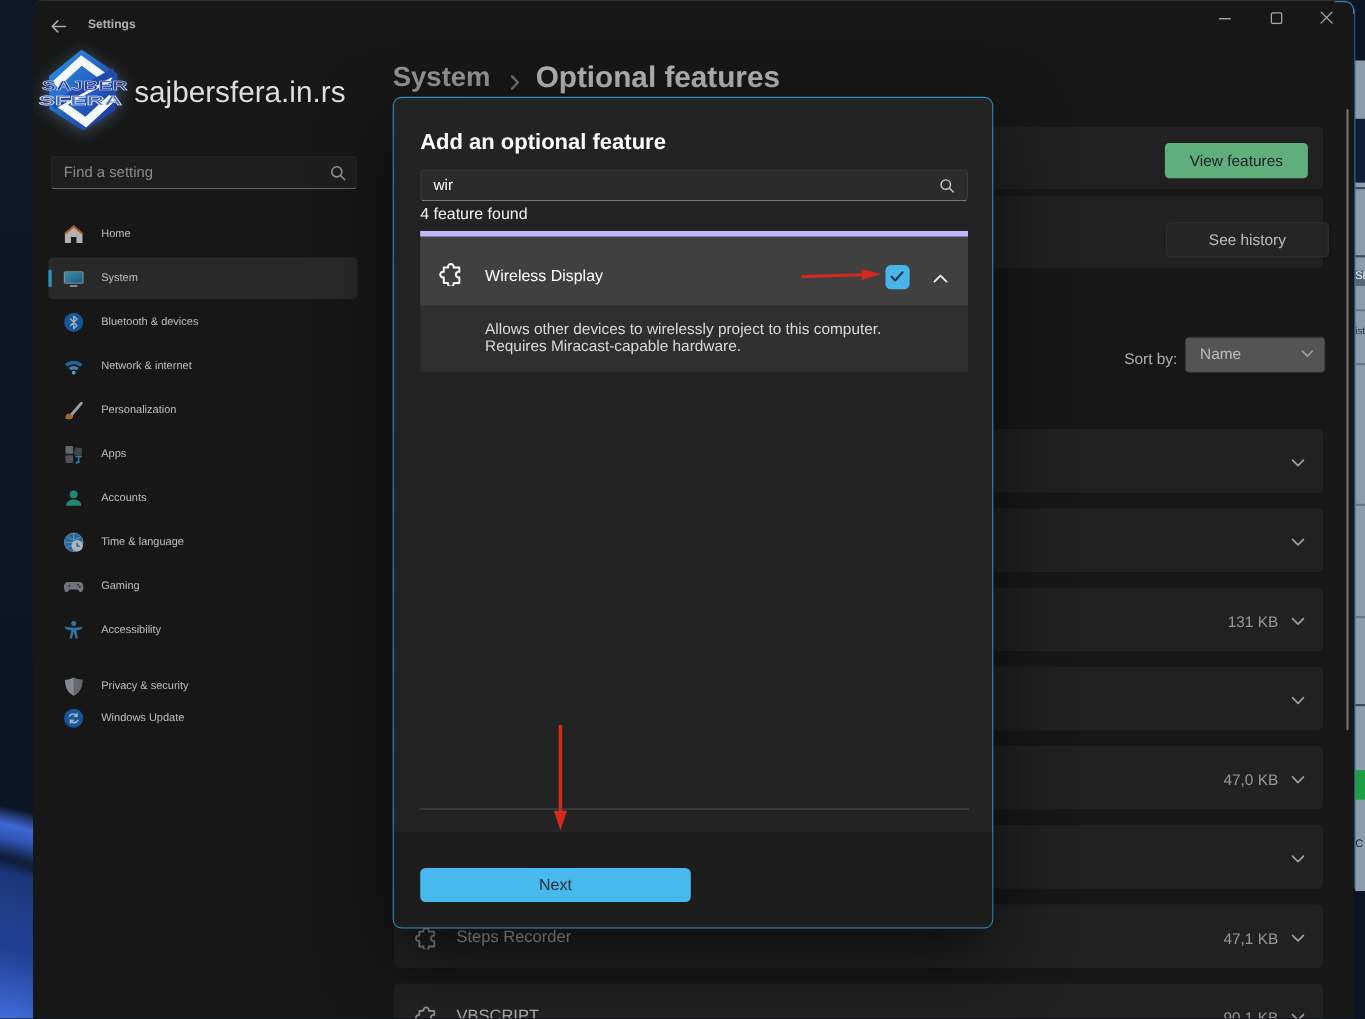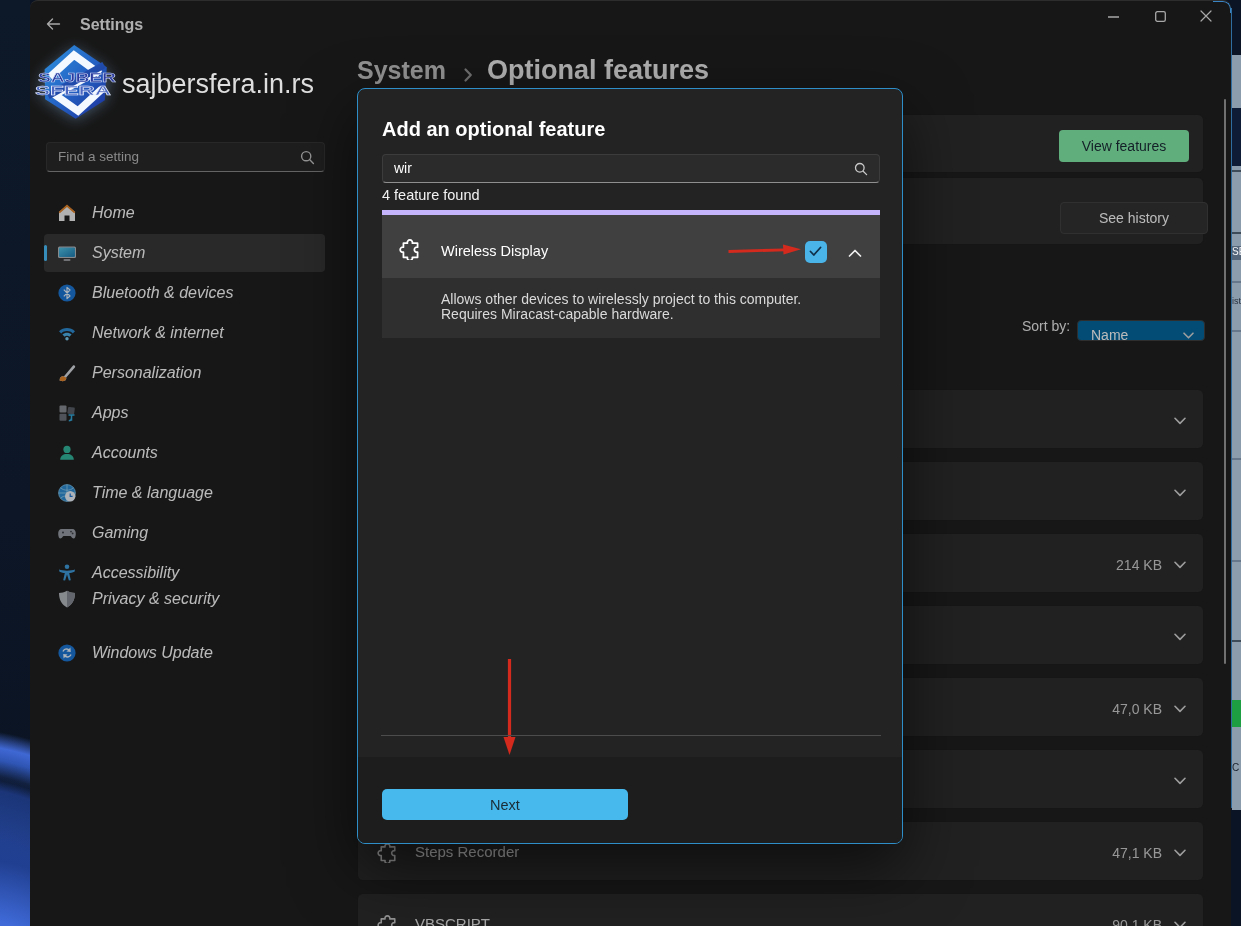--- a/index.html
+++ b/index.html
@@ -18,21 +18,21 @@
   
   .sliver { position:absolute; left:1231px; top:0; width:10px; height:926px; background:#0b1424; overflow:hidden; }
   
   .win { position:absolute; left:30px; top:0; width:1201px; height:926px;
     background:#202020; border-radius:8px 8px 0 0; overflow:hidden;
     border-top:1px solid #2d2d2d; }
   .overlay { position:absolute; left:0; top:0; width:1201px; height:926px;
     background:rgba(0,0,0,0.27); z-index:5; }
   
   .navitem { position:absolute; left:14px; width:281px; height:38px; border-radius:4px;
-    color:#fff; font-size:16px;font-style:italic; }
+    color:#fff; font-size:10px; }
   .navitem .lbl { position:absolute; left:48px; top:50%; transform:translateY(-50%); }
   .navitem .ic { position:absolute; left:13px; top:50%; transform:translateY(-50%); width:20px; height:20px; }
   .navsel { background:#393939; }
   .navbar { position:absolute; left:0px; top:11px; width:3px; height:16px; background:#4cc2ff; border-radius:2px; }
   
   .card { position:absolute; left:327px; width:847px; background:#2e2e2e;
     border:1px solid #1f1f1f; border-radius:6px; }
   .bluebtn { position:absolute; background:#86efac; border-radius:4px; color:#1b2c36;
     font-size:14px; display:flex; align-items:center; justify-content:center; }
   .graybtn { position:absolute; background:#333333; border:1px solid #434343; border-radius:4px;
@@ -64,21 +64,21 @@
     <div class="abs" style="left:1px; top:640px; width:9px; height:2px; background:#3d4a58;"></div>
     <div class="abs" style="left:1px; top:700px; width:9px; height:27px; background:#1e9e43;"></div>
     <div class="abs" style="left:1px; top:762px; width:9px; height:14px; font-size:10px; color:#18202c;">C</div>
     <div class="abs" style="left:0px; top:8px; width:1.2px; height:800px; background:#2f6da0;"></div>
   </div>
   <div class="win">
     <div id="titlebar">
       <svg class="abs" style="left:16px; top:16px;" width="15" height="14" viewBox="0 0 15 14">
         <path d="M1.5 7 H 13.5 M1.5 7 L 6.5 2 M1.5 7 L 6.5 12" stroke="#e6e6e6" stroke-width="1.4" fill="none" stroke-linecap="round" stroke-linejoin="round"></path>
       </svg>
-      <div class="abs" style="left:50px; top:15px; font-size:16px; font-weight:bold; color:#f0f0f0;">Settings</div>
+      <div class="abs" style="left:50px; top:15px; font-size:11px; font-weight:bold; color:#f0f0f0;">Settings</div>
       <svg class="abs" style="left:1078px; top:14.5px;" width="11" height="2" viewBox="0 0 11 2">
         <path d="M0 1 H 11" stroke="#e6e6e6" stroke-width="1.3"></path>
       </svg>
       <svg class="abs" style="left:1125px; top:9.5px;" width="11" height="11" viewBox="0 0 11 11">
         <rect x="0.7" y="0.7" width="9.6" height="9.6" rx="1.6" stroke="#e6e6e6" stroke-width="1.3" fill="none"></rect>
       </svg>
       <svg class="abs" style="left:1170px; top:9px;" width="12" height="12" viewBox="0 0 12 12">
         <path d="M1 1 L 11 11 M11 1 L 1 11" stroke="#e6e6e6" stroke-width="1.2" stroke-linecap="round"></path>
       </svg>
     </div>
@@ -194,21 +194,21 @@
             </svg>
           <span class="lbl">Gaming</span>
         </div>
         <div class="navitem" style="top:553px;">
           <svg class="ic" viewBox="0 0 20 20">
               <circle cx="10" cy="3.8" r="2.3" fill="#3f9ede"></circle>
               <path d="M2 6.6 C6 8 14 8 18 6.6 L17.5 8.8 C15.5 9.6 13.4 10 12.2 10.1 L13.8 17.2 L11.9 17.6 L10 11.6 L8.1 17.6 L6.2 17.2 L7.8 10.1 C6.6 10 4.5 9.6 2.5 8.8 Z" fill="#3f9ede"></path>
             </svg>
           <span class="lbl">Accessibility</span>
         </div>
-        <div class="navitem" style="top:579px;">
+        <div class="navitem" style="top:604px;">
           <svg class="ic" viewBox="0 0 20 20">
               <path d="M10 1.8 C12.6 3.4 15.4 4 18 4 C18 10.8 15.2 16 10 18.4 C4.8 16 2 10.8 2 4 C4.6 4 7.4 3.4 10 1.8 Z" fill="#b9bdc2"></path>
               <path d="M10 1.8 C12.6 3.4 15.4 4 18 4 C18 10.8 15.2 16 10 18.4 Z" fill="#888d94"></path>
             </svg>
           <span class="lbl">Privacy &amp; security</span>
         </div>
         <div class="navitem" style="top:633px;">
           <svg class="ic" viewBox="0 0 20 20">
               <circle cx="10" cy="10" r="8.6" fill="#1e78d7"></circle>
               <path d="M5.4 8.2 C6.4 5.6 9.6 4.6 12 6 L13.4 4.6 L13.8 9 L9.4 8.6 L10.9 7.2 C9.3 6.4 7.3 7 6.6 8.8 Z" fill="#eaf4ff"></path>
@@ -224,40 +224,40 @@
         <path d="M2.5 2.5 L 7.8 8 L 2.5 13.5" stroke="#9a9a9a" stroke-width="2.2" fill="none" stroke-linecap="round" stroke-linejoin="round"></path>
       </svg>
       <div class="abs" style="left:457px; top:54px; font-size:27px; font-weight:bold; color:#f2f2f2;">Optional features</div>
 
       <div class="card" style="top:113px; height:59px;"></div>
       <div class="bluebtn" style="left:1029px; top:129px; width:130px; height:32px;">View features</div>
       <div class="card" style="top:176px; height:68px;"></div>
       <div class="graybtn" style="left:1030px; top:201px; width:148px; height:32px;">See history</div>
 
       <div class="abs" style="left:992px; top:317px; font-size:14px; color:#ececec;">Sort by:</div>
-      <div class="abs" style="left:1047px; top:319px; width:128px; height:21px; background:#0369a1; border:1px solid #404040; border-radius:4px;">
+      <div class="abs" style="left:1047px; top:305px; width:128px; height:33px; background:#737373; border:1px solid #404040; border-radius:4px;">
         <div class="abs" style="left:13px; top:6px; font-size:14px; color:#ffffff;">Name</div>
         <svg class="abs" style="right:10px; top:11px;" width="11" height="7" viewBox="0 0 11 7">
             <path class="chev" d="M1 1.2 L5.5 5.8 L10 1.2"></path>
           </svg>
       </div>
 
       <div id="rows">
         <div class="card" style="top:388px; height:60px;">
           <svg class="abs" style="right:17px; top:27px;" width="12" height="8" viewBox="0 0 12 8">
               <path class="chev" d="M1 1.3 L6 6.4 L11 1.3"></path>
             </svg>
         </div>
         <div class="card" style="top:460px; height:60px;">
           <svg class="abs" style="right:17px; top:27px;" width="12" height="8" viewBox="0 0 12 8">
               <path class="chev" d="M1 1.3 L6 6.4 L11 1.3"></path>
             </svg>
         </div>
         <div class="card" style="top:532px; height:60px;">
-          <div class="kb" style="right:41px; top:23px;">214 KB</div>
+          <div class="kb" style="right:41px; top:23px;">131 KB</div>
           <svg class="abs" style="right:17px; top:27px;" width="12" height="8" viewBox="0 0 12 8">
               <path class="chev" d="M1 1.3 L6 6.4 L11 1.3"></path>
             </svg>
         </div>
         <div class="card" style="top:604px; height:60px;">
           <svg class="abs" style="right:17px; top:27px;" width="12" height="8" viewBox="0 0 12 8">
               <path class="chev" d="M1 1.3 L6 6.4 L11 1.3"></path>
             </svg>
         </div>
         <div class="card" style="top:676px; height:60px;">

